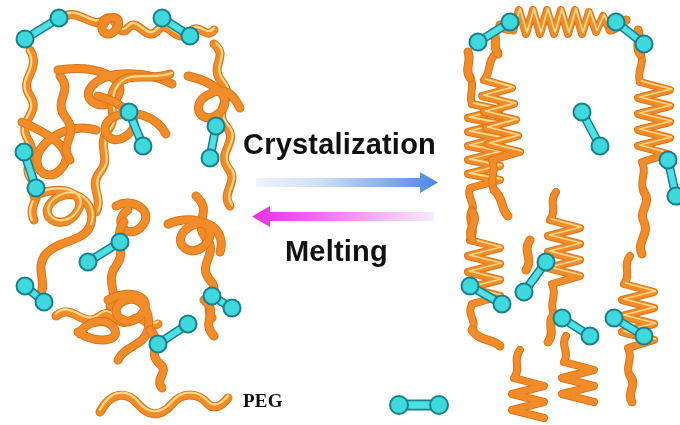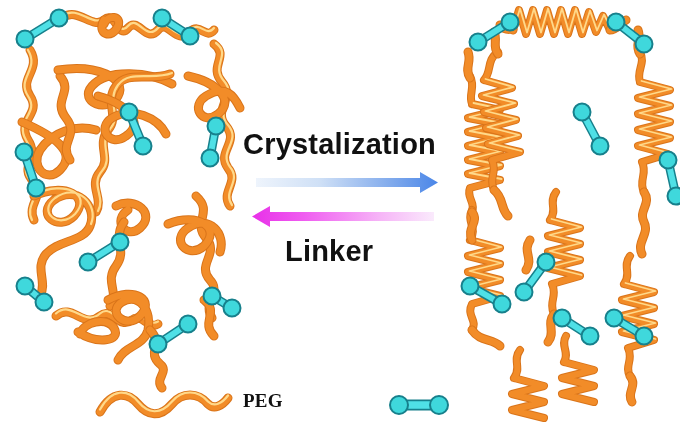--- a/index.html
+++ b/index.html
@@ -393,18 +393,18 @@
     <g>
       <line x1="399" y1="405" x2="439" y2="405" stroke="#17808c" stroke-width="11" stroke-linecap="round"></line>
       <line x1="399" y1="405" x2="439" y2="405" stroke="#4fe0e6" stroke-width="7.5" stroke-linecap="round"></line>
       <circle cx="399" cy="405" r="9" fill="#3fd8dc" stroke="#17808c" stroke-width="2"></circle>
       <circle cx="439" cy="405" r="9" fill="#3fd8dc" stroke="#17808c" stroke-width="2"></circle>
     </g>
   </svg>
 
   <div class="label" id="crystalization-label">Crystalization</div>
 
-  <div class="label" id="melting-label">Linker</div>
+  <div class="label" id="melting-label">Melting</div>
 
   <div class="label" id="peg-label">PEG</div>
 
 
 </div>
 
 </body></html>

